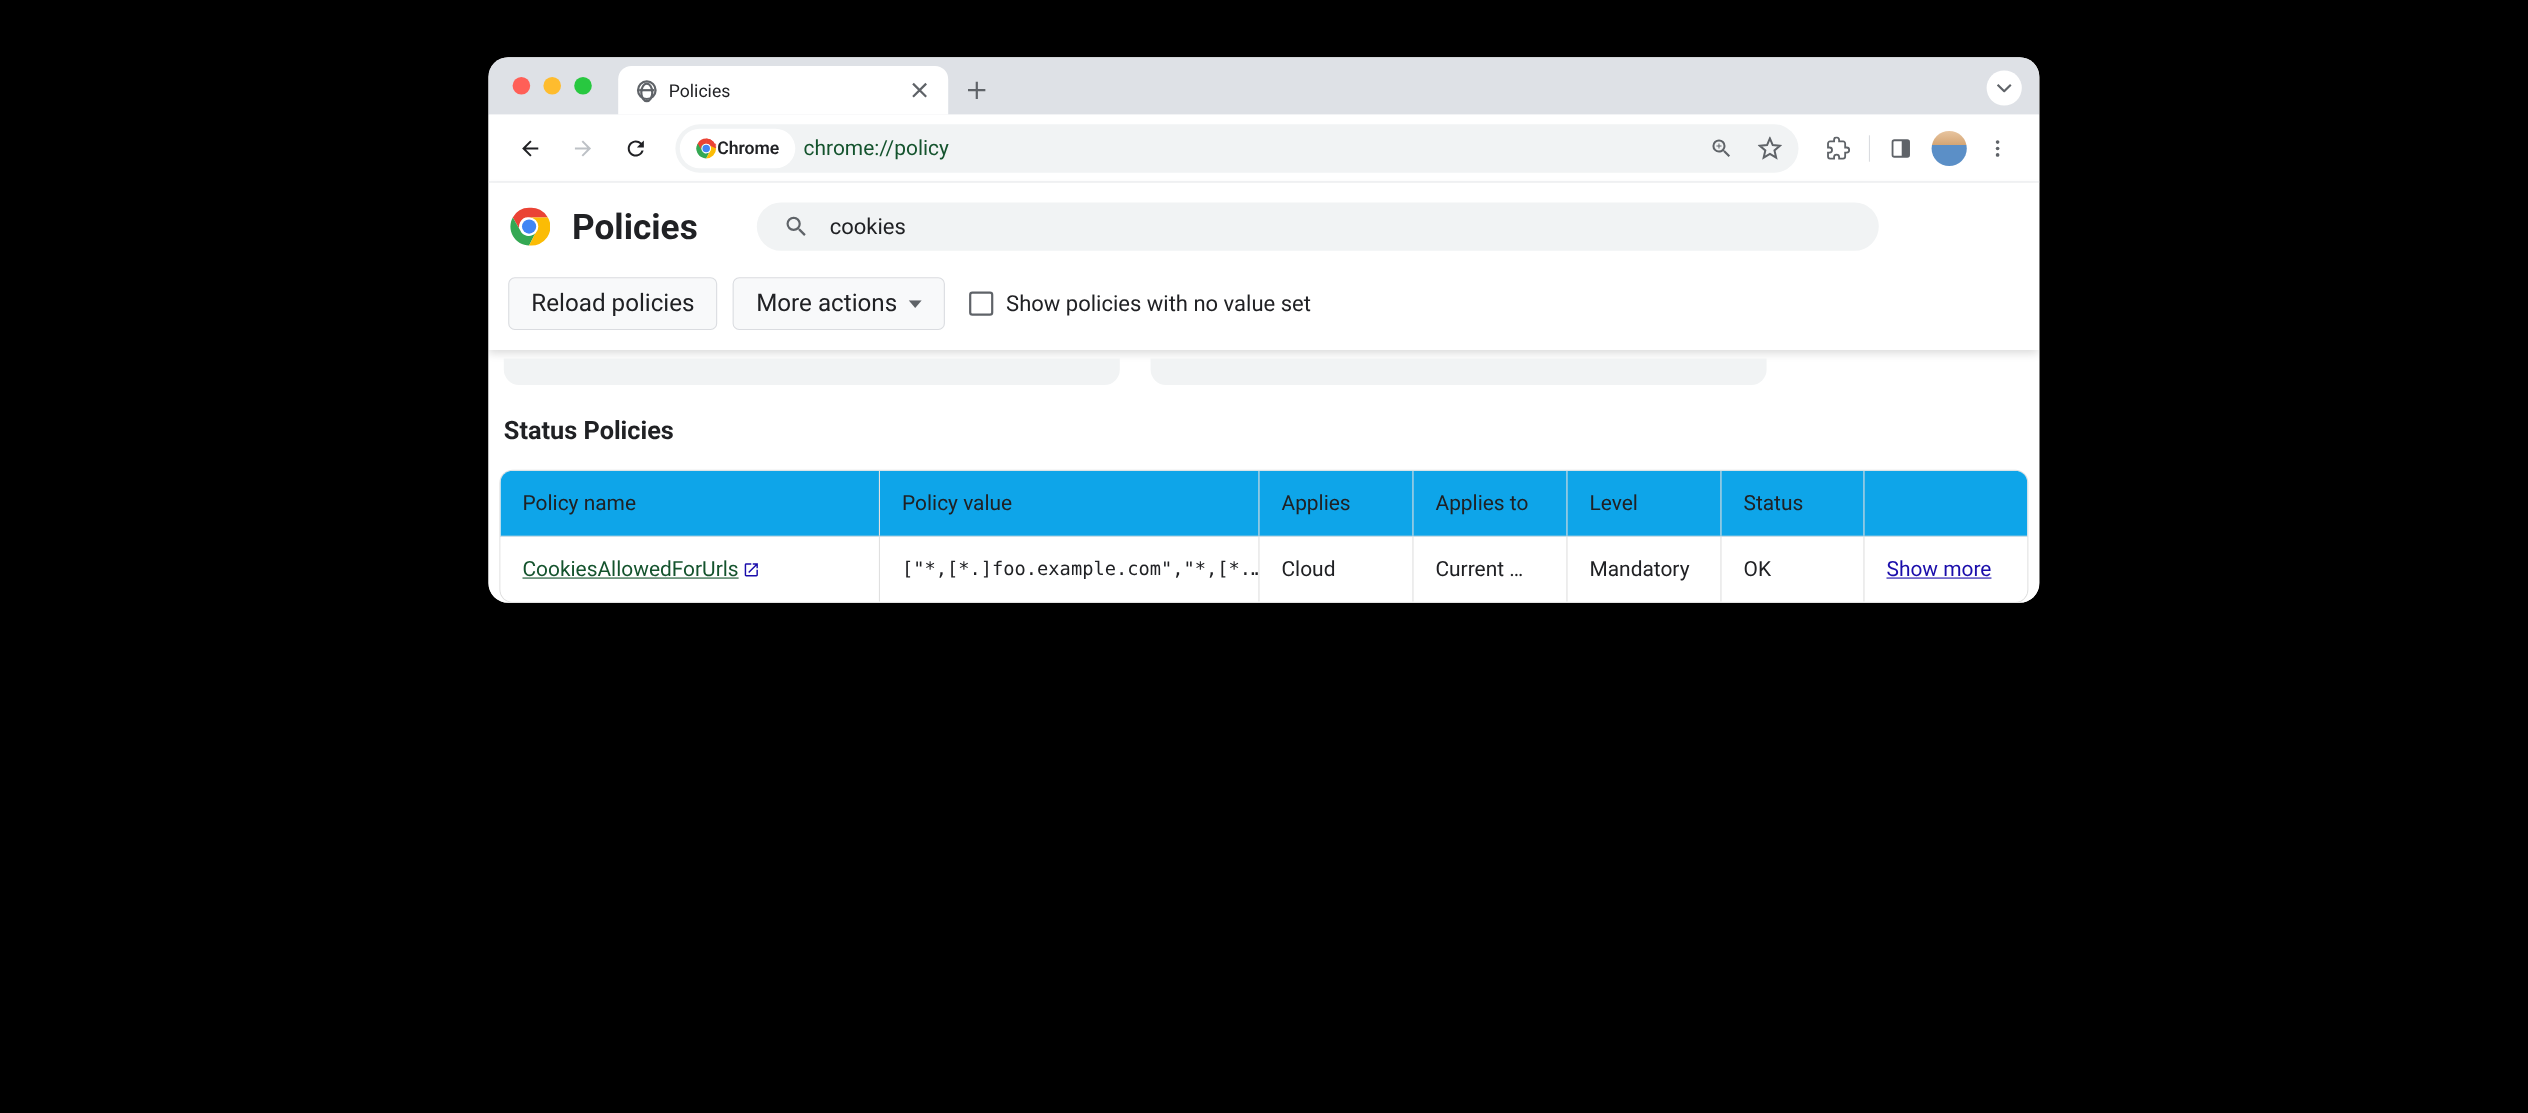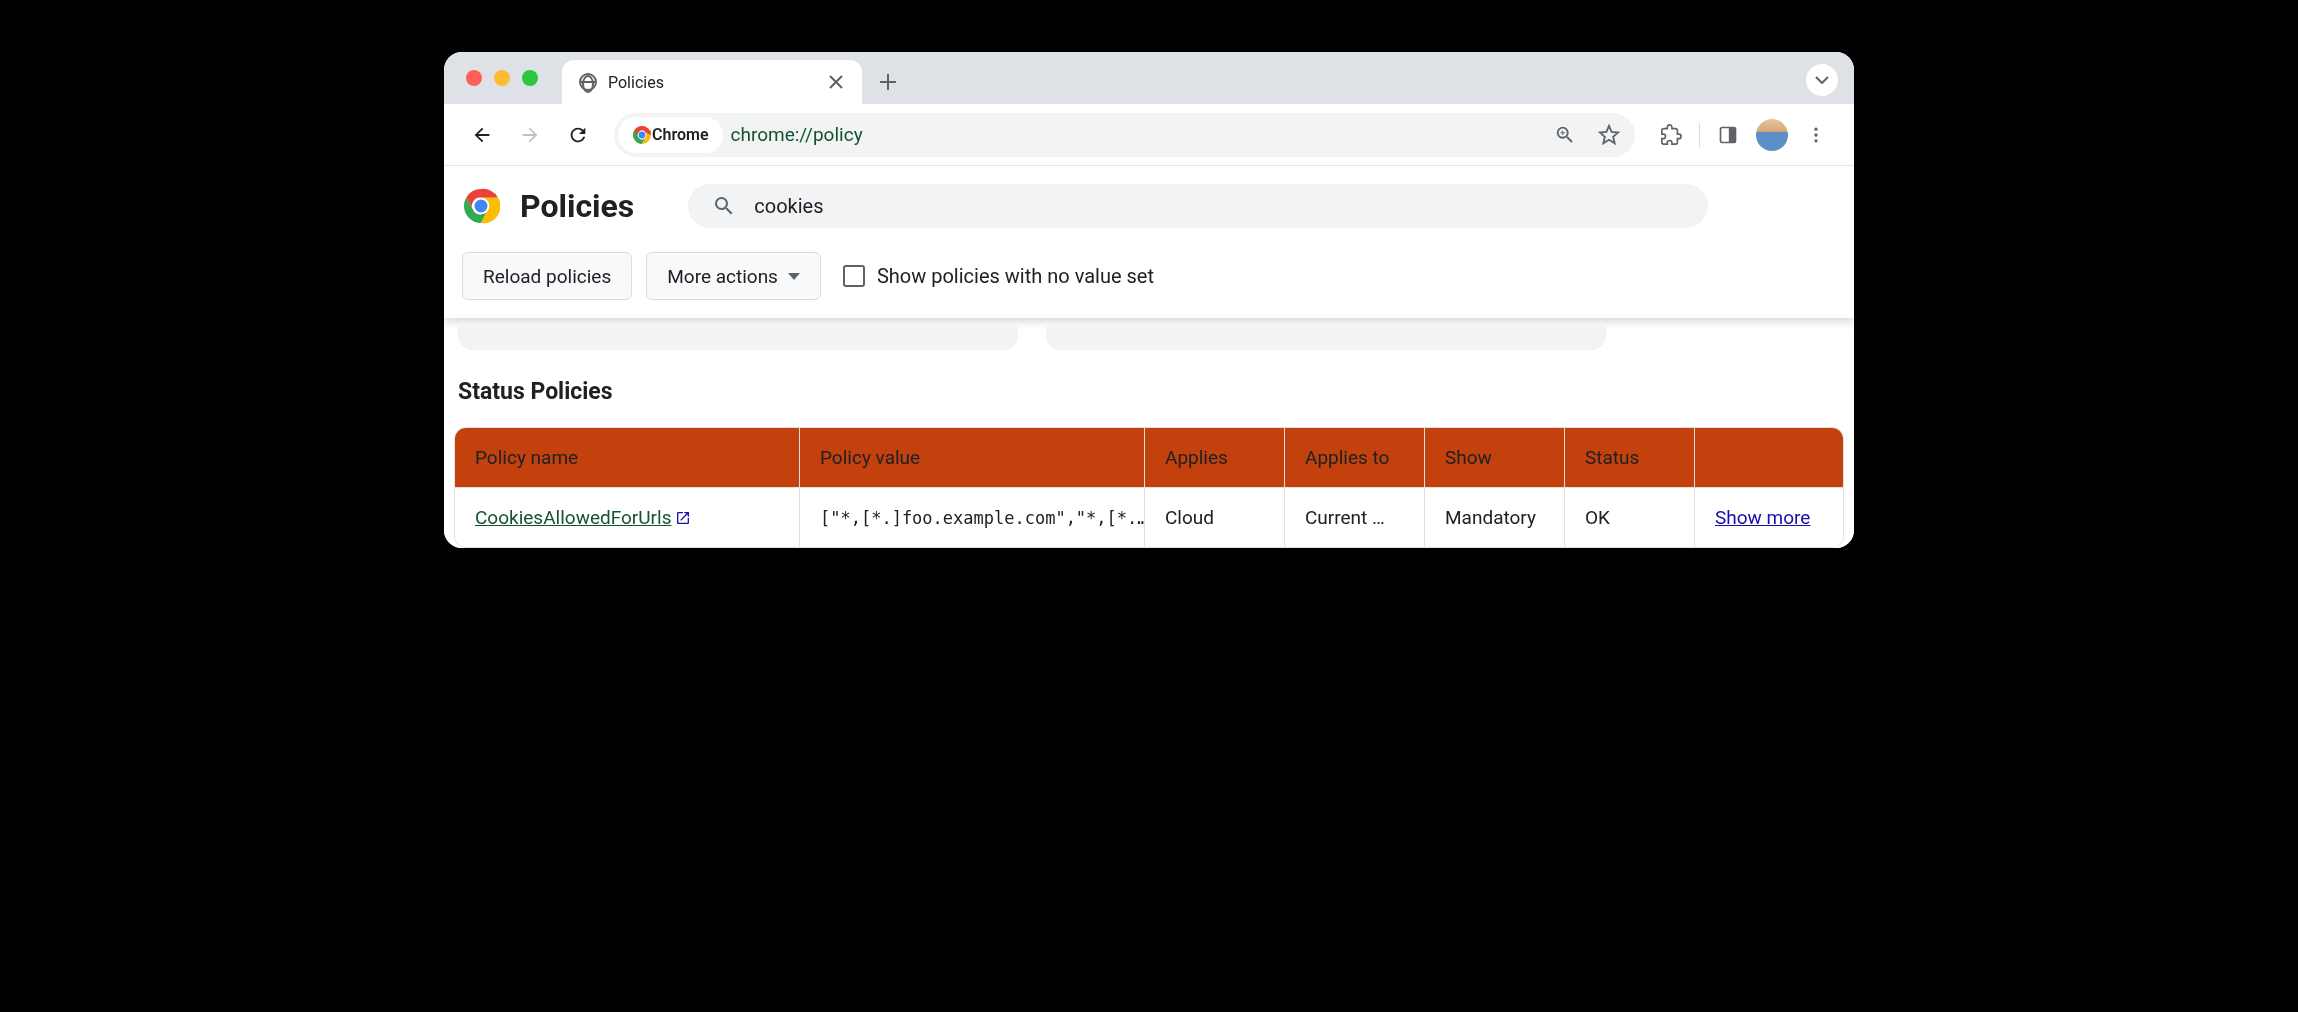--- a/index.html
+++ b/index.html
@@ -274,21 +274,21 @@
       align-items: center;
       gap: 14px;
       padding: 24px 0 0 0;
     }
     .btn {
       height: 48px;
       padding: 0 20px;
       border: 1px solid #dadce0;
       background: #f8f9fa;
       border-radius: 6px;
-      font-size: 19px;
+      font-size: 22px;
       color: #202124;
       cursor: pointer;
       display: flex;
       align-items: center;
       gap: 10px;
     }
     .checkbox-row {
       display: flex;
       align-items: center;
       gap: 12px;
@@ -327,21 +327,21 @@
       margin: 28px 0 22px 4px;
     }
     .policy-table {
       border: 1px solid #e0e0e0;
       border-radius: 12px;
       overflow: hidden;
       margin-bottom: 0;
     }
     .table-header {
       display: flex;
-      background: #c2410c;
+      background: #0ea5e9;
       border-bottom: 1px solid #e0e0e0;
     }
     .table-row {
       display: flex;
       background: #fff;
     }
     .th, .td {
       padding: 18px 20px;
       font-size: 19px;
       border-right: 1px solid #e0e0e0;
@@ -529,21 +529,21 @@
       </div>
 
       <h2 class="section-title">Status Policies</h2>
 
       <div class="policy-table">
         <div class="table-header">
           <div class="th col-name">Policy name</div>
           <div class="th col-value">Policy value</div>
           <div class="th col-source">Applies</div>
           <div class="th col-applies">Applies to</div>
-          <div class="th col-level">Show</div>
+          <div class="th col-level">Level</div>
           <div class="th col-status">Status</div>
           <div class="th col-action"></div>
         </div>
         <div class="table-row">
           <div class="td col-name">
             <a class="policy-link">
               <span>CookiesAllowedForUrls</span>
               <svg class="ext-icon" viewBox="0 0 24 24">
                   <path d="M19 19H5V5h7V3H5c-1.1 0-2 .9-2 2v14c0 1.1.9 2 2 2h14c1.1 0 2-.9 2-2v-7h-2v7zM14 3v2h3.59l-9.83 9.83 1.41 1.41L19 6.41V10h2V3h-7z" fill="#1a0dab"></path>
                 </svg>

